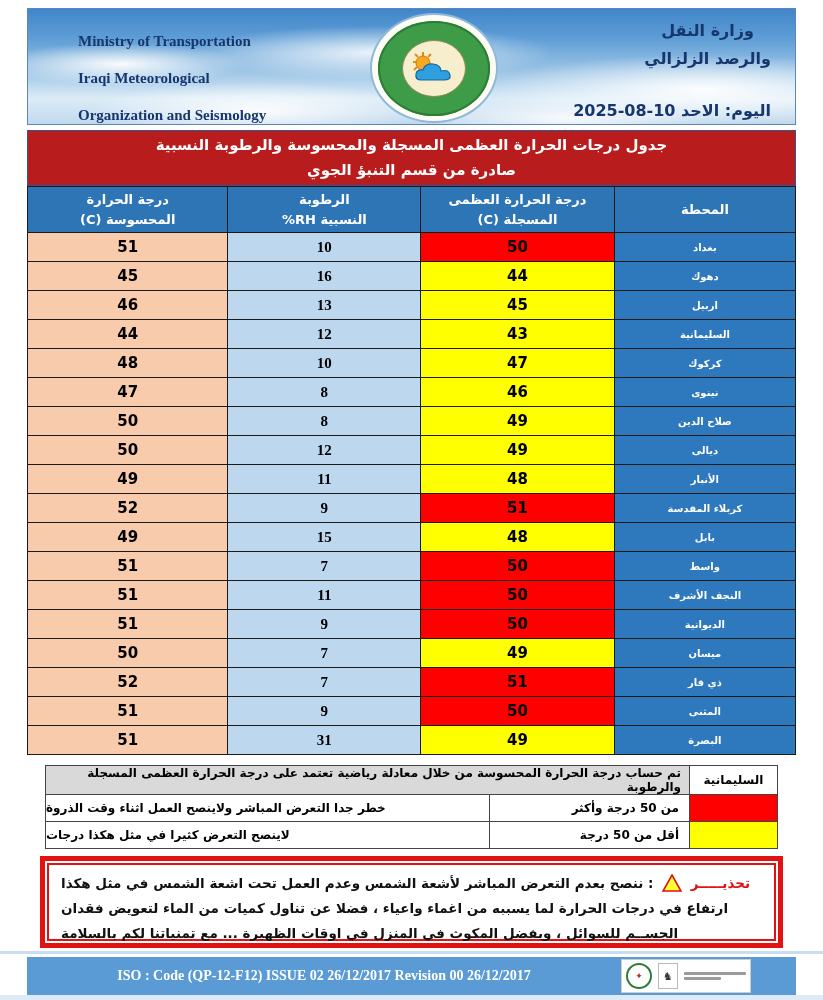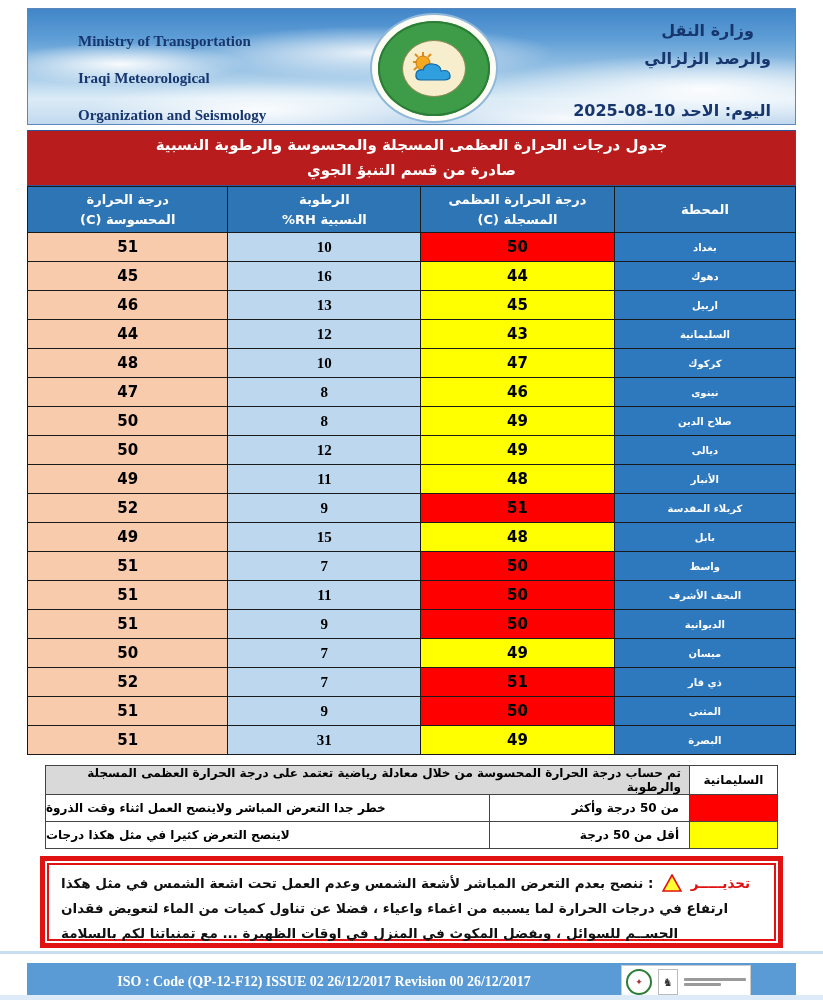--- a/index.html
+++ b/index.html
@@ -75,21 +75,21 @@
     border:5px solid #e01212; padding:2px; background:#fff; }
   .warning-inner { width:100%; height:100%; border:2px solid #e01212;
     direction:rtl; text-align:left; padding:6px 12px;
     font-weight:bold; font-size:13.5px; line-height:1.85; color:#111; }
   .warning-label { color:#e01212; }
   .warn-tri { vertical-align:-4px; margin:0 4px; }
 
   
   .divider { position:absolute; left:0; top:951px; width:823px; height:3px; background:#c9ddf0; }
   .footer-bar { position:absolute; left:27px; top:957px; width:769px; height:38px;
-    background:#5b9bd5; display:flex; align-items:center;margin-top:6px; }
+    background:#5b9bd5; display:flex; align-items:center; }
   .footer-text { flex:1; text-align:center; color:#fff; font-weight:bold; font-size:14px;
     font-family:"Liberation Serif","DejaVu Serif",serif; }
   .cert-box { width:130px; height:34px; background:#fff; margin-right:45px; border:1px solid #ccc;
     display:flex; align-items:center; gap:6px; padding:2px 4px; }
   .cert-circle { width:26px; height:26px; border-radius:50%; border:2px solid #2c7d36;
     display:flex; align-items:center; justify-content:center; font-size:9px; color:#a33; }
   .cert-mini { width:20px; height:26px; border:1px solid #bbb; display:flex; align-items:center;
     justify-content:center; font-size:11px; color:#333; }
   .cert-text { flex:1; }
   .cert-line { height:3px; background:#9a9a9a; margin:2px 0; border-radius:1px; }

